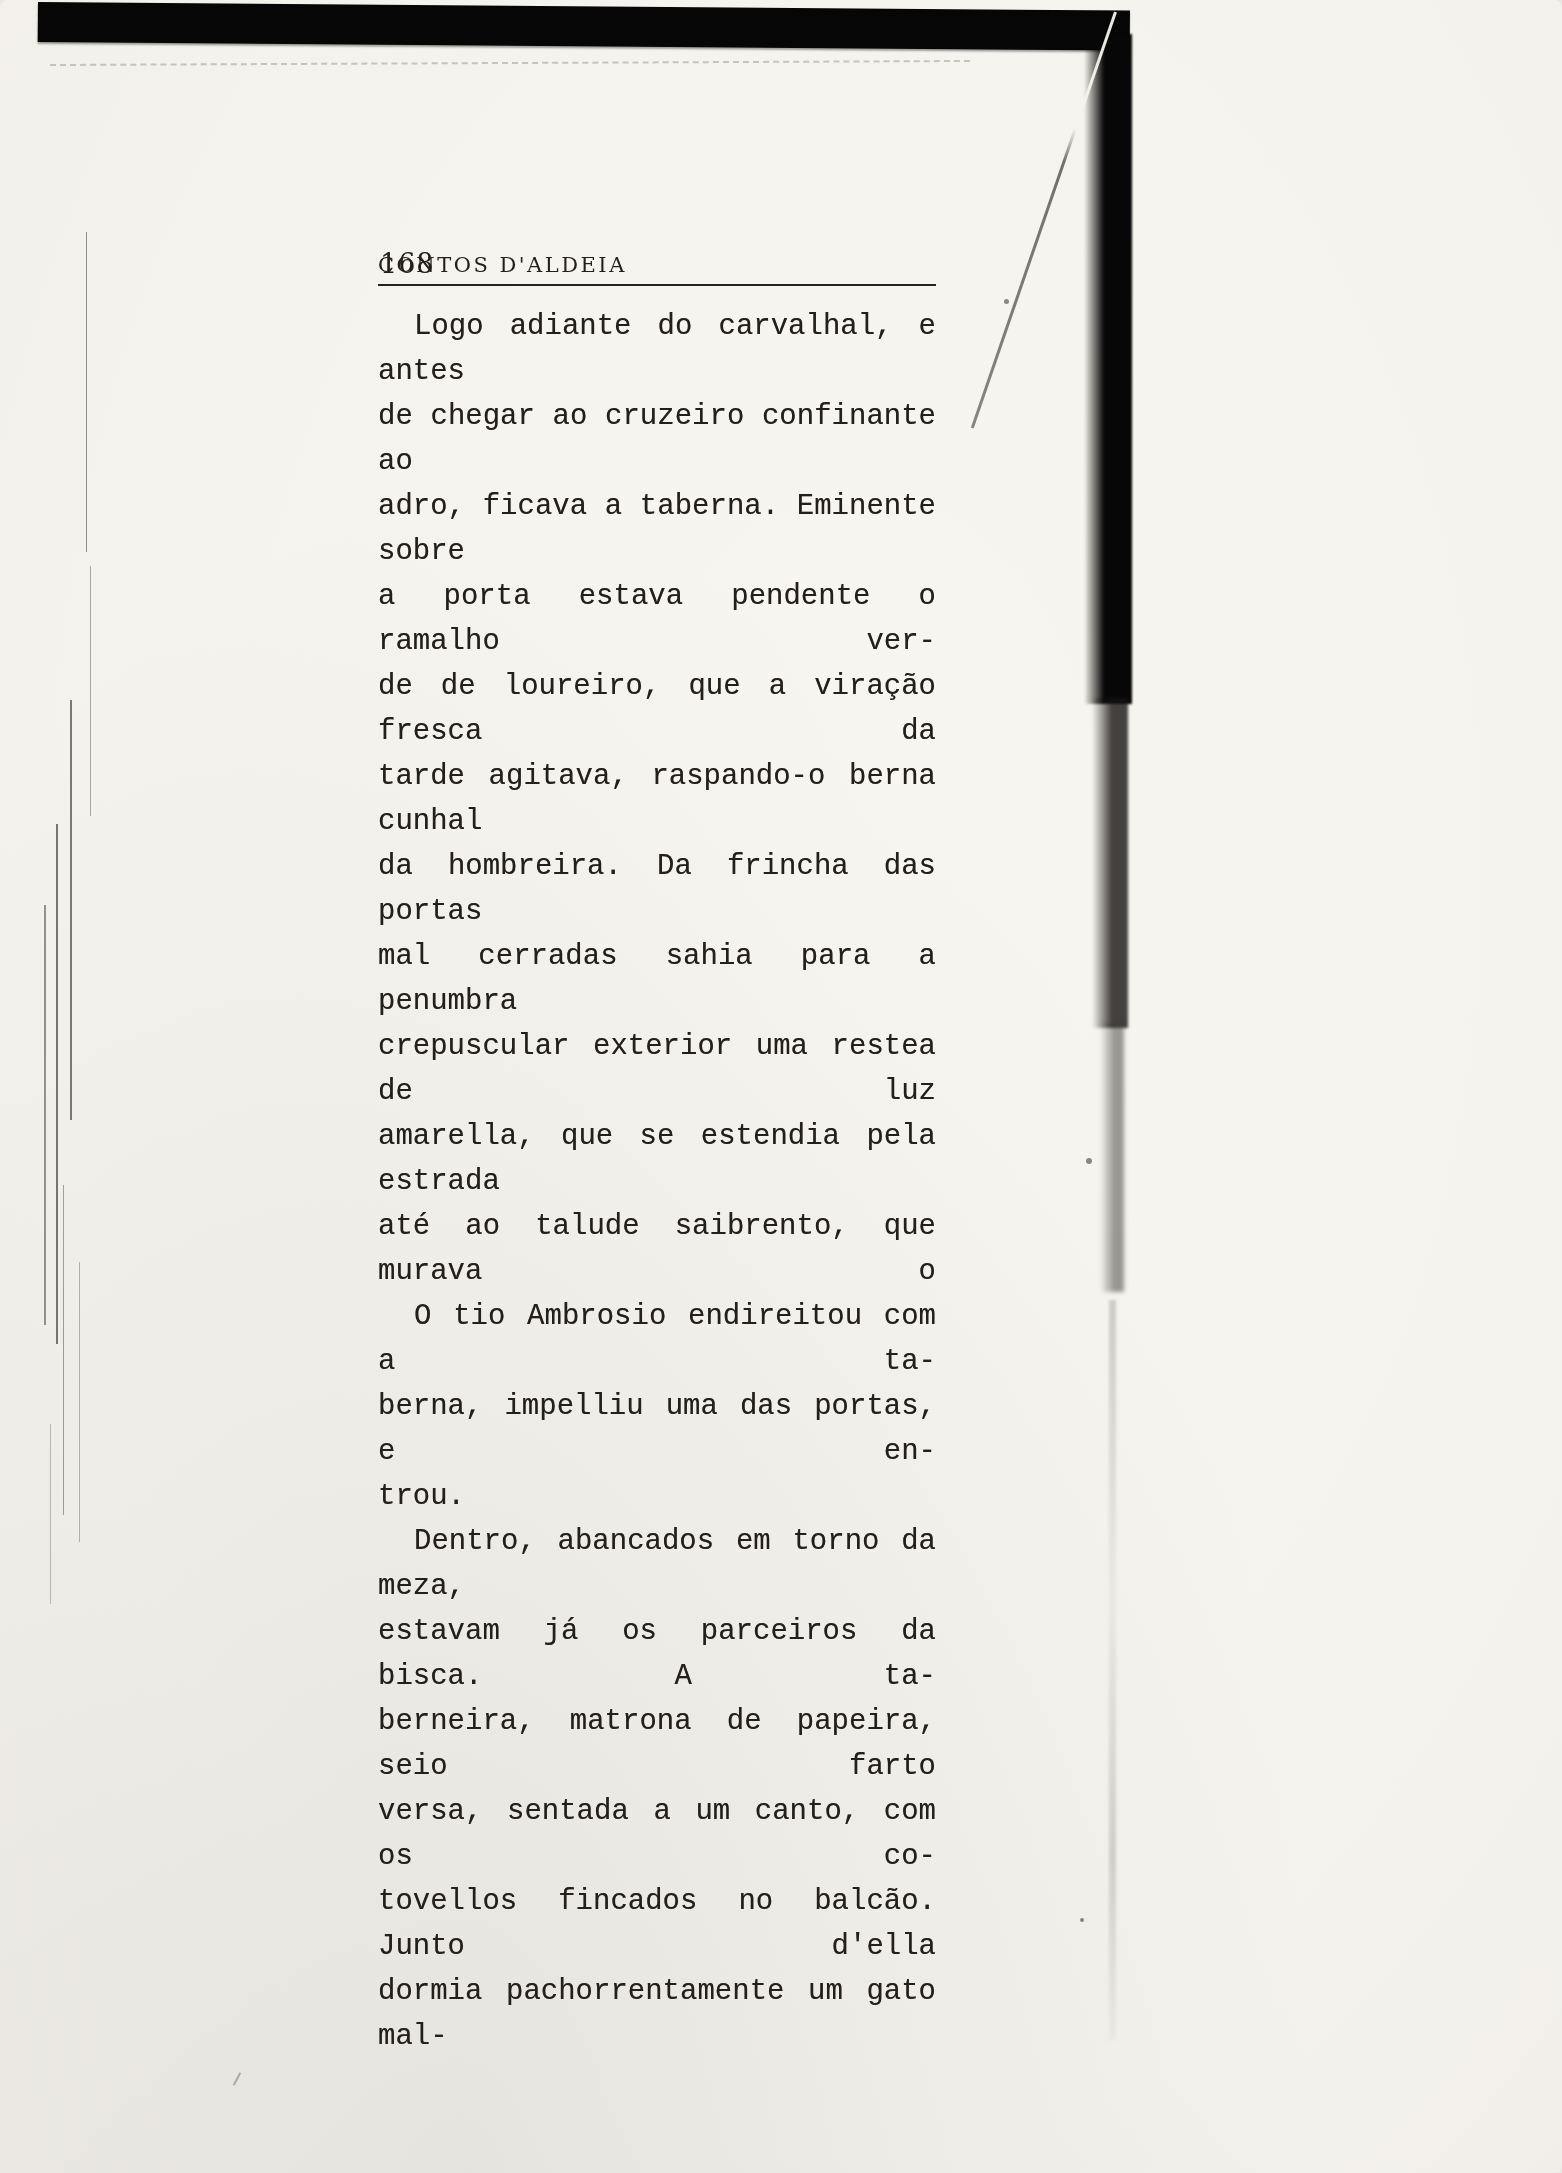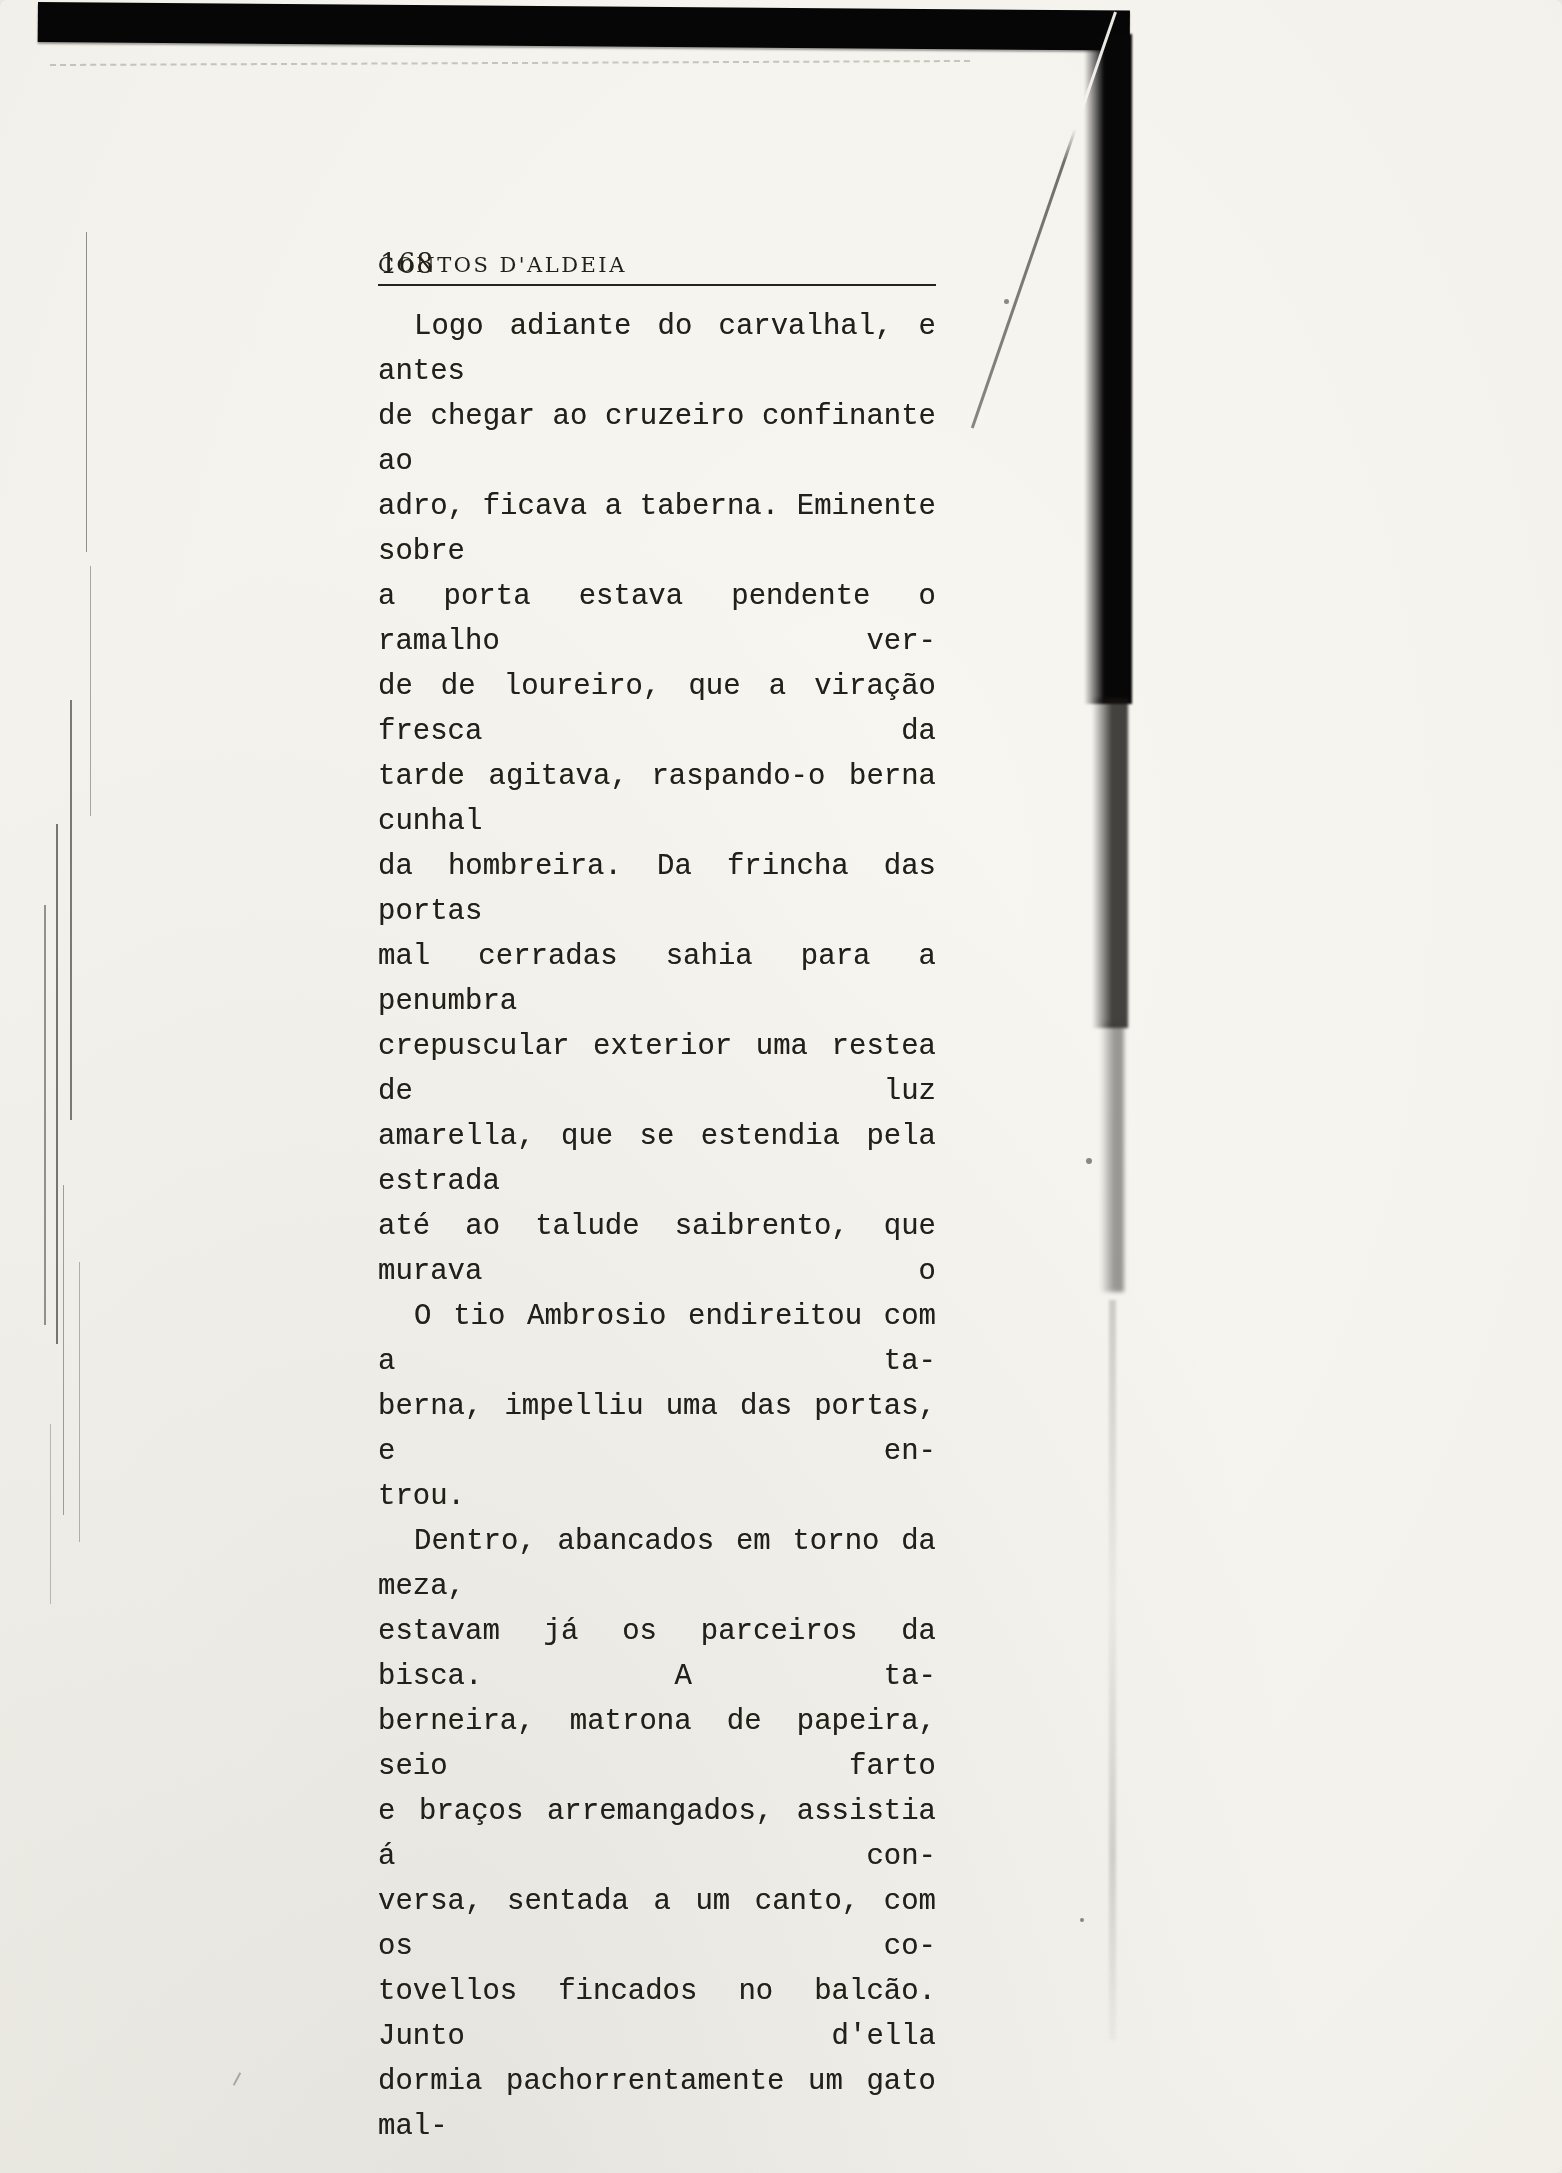--- a/index.html
+++ b/index.html
@@ -157,20 +157,19 @@
       <div class="line">amarella, que se estendia pela estrada</div>
       <div class="line">até ao talude saibrento, que murava o</div>
 
       <div class="line indent">O tio Ambrosio endireitou com a ta-</div>
       <div class="line">berna, impelliu uma das portas, e en-</div>
       <div class="line para-end">trou.</div>
 
       <div class="line indent">Dentro, abancados em torno da meza,</div>
       <div class="line">estavam já os parceiros da bisca. A ta-</div>
       <div class="line">berneira, matrona de papeira, seio farto</div>
-      <div class="line">e braços arremangados, assistia á con-</div>
       <div class="line">versa, sentada a um canto, com os co-</div>
       <div class="line">tovellos fincados no balcão. Junto d'ella</div>
       <div class="line">dormia pachorrentamente um gato mal-</div>
     </div>
   </div>
 
 </div>
 
 </body></html>

